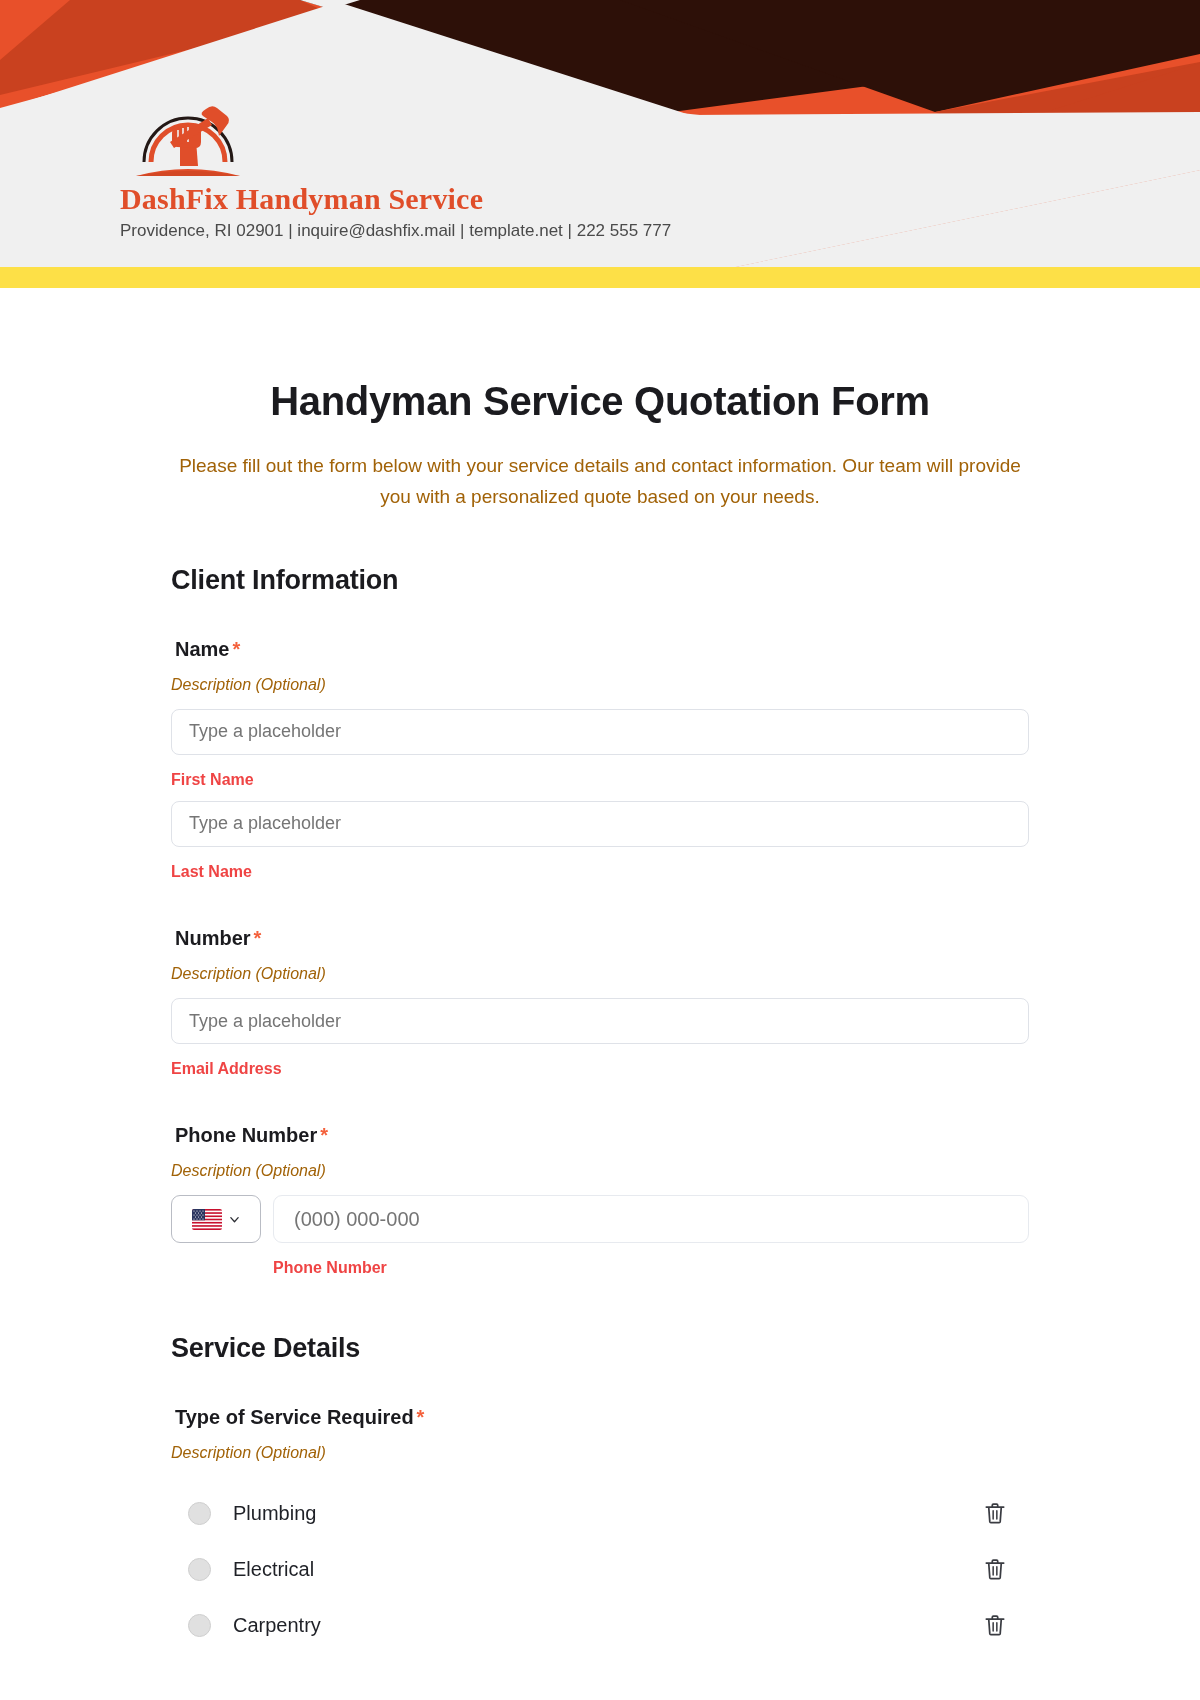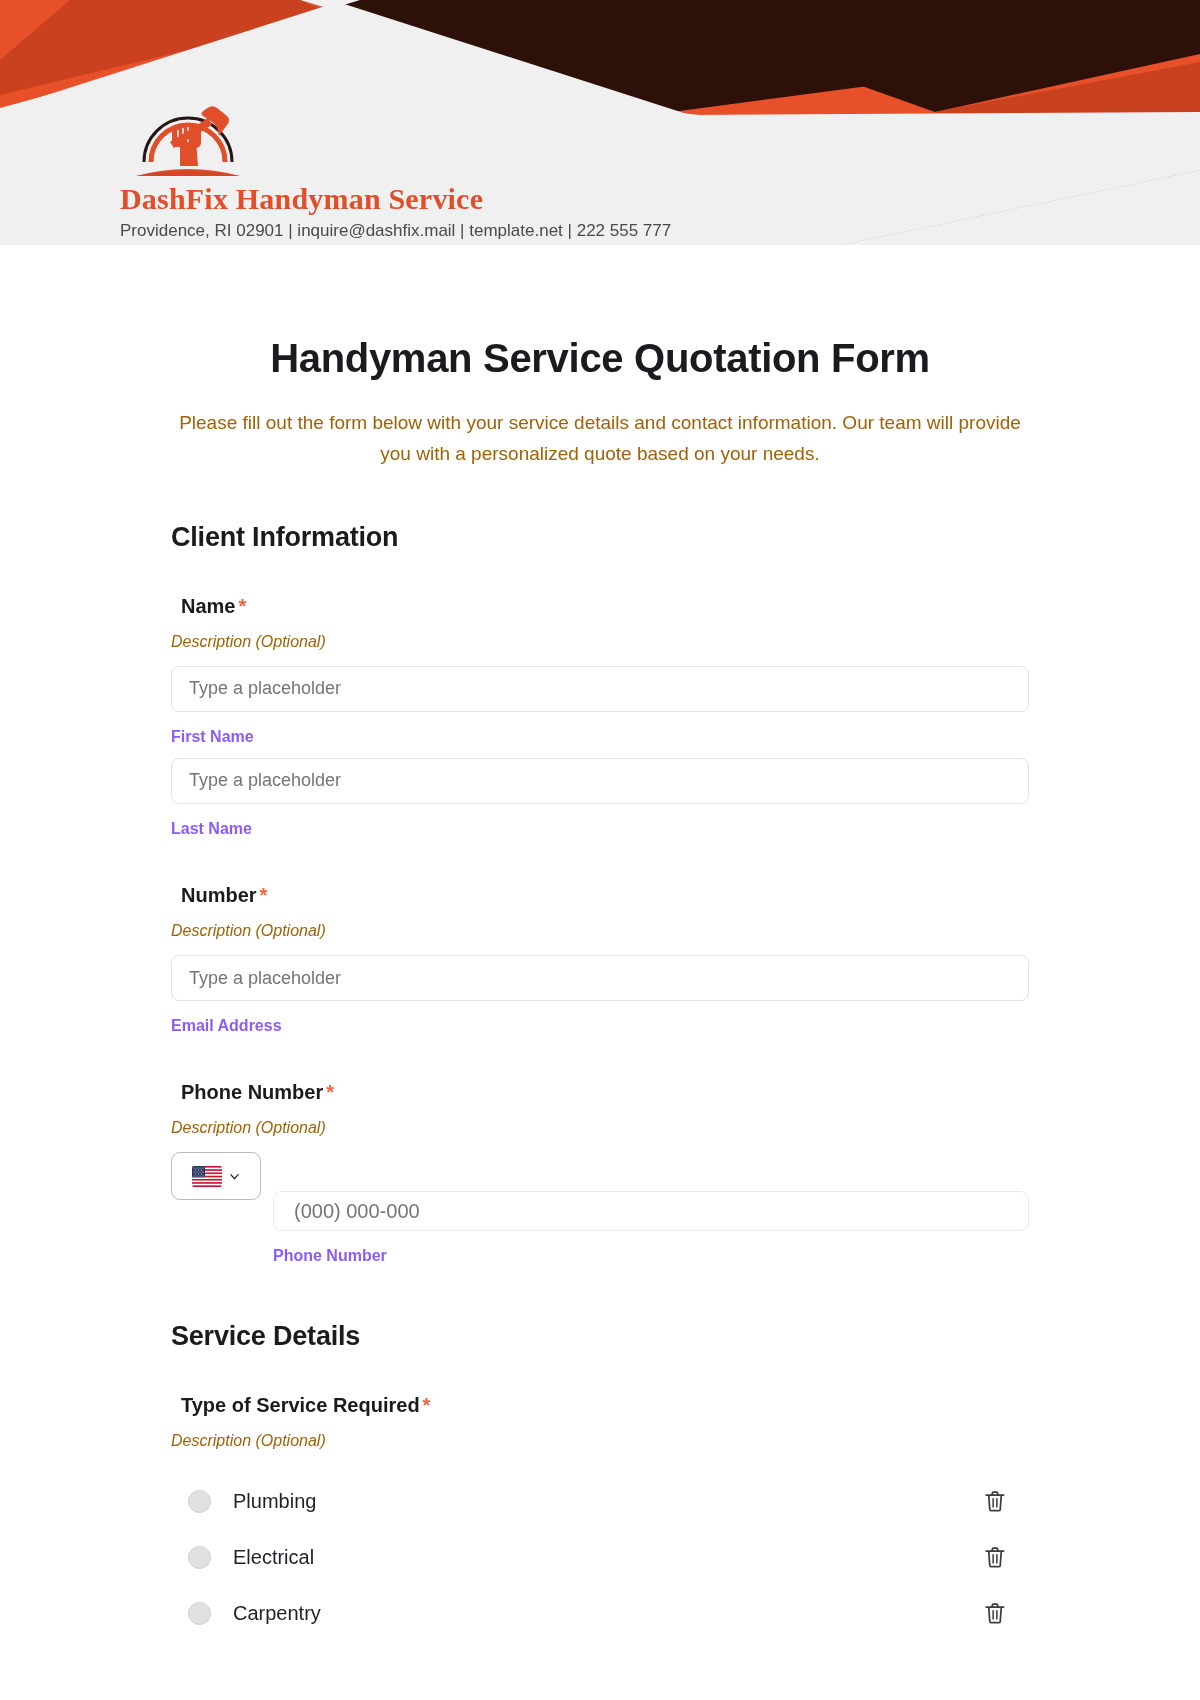--- a/index.html
+++ b/index.html
@@ -11,22 +11,22 @@
     background: #ffffff;
     font-family: "Liberation Sans", sans-serif;
     overflow: hidden;
     position: relative;
   }
 
   
   .letterhead {
     position: relative;
     width: 1200px;
-    height: 245px;
-    background: #fef9c3;
+    height: 288px;
+    background: #fde047;
     overflow: hidden;
     text-decoration: underline;
   }
   .letterhead svg.bg {
     position: absolute;
     top: 0; left: 0;
     width: 1200px;
     height: 267px;
     display: block;
   }
@@ -97,21 +97,21 @@
     color: #1b1b1f;
     margin: 52px 0 0 0;
     letter-spacing: -0.2px;
   }
 
   .field-group { margin-top: 40px; }
   .field-label {
     font-size: 20px;
     font-weight: 700;
     color: #1b1b1f;
-    margin: 10px;
+    margin: 4px;
     line-height: 1.3;
   }
   .req-star {
     color: #f4613c;
     font-weight: 700;
     font-size: 20px;
     margin-left: 3px;
   }
   .field-desc {
     font-size: 16px;
@@ -139,21 +139,21 @@
     font-size: 18px;
     color: #2b2d33;
     padding: 0 17px;
     outline: none;
     display: flex;
     align-items: center;
   }
   .sub-label {
     font-size: 16px;
     font-weight: 700;
-    color: #8b5cf6;
+    color: #ef4444;
     margin-top: 15px;
     line-height: 1.2;
   }
 
   
   .phone-row {
     display: flex;
     align-items: flex-start;
     gap: 12px;
     margin-top: 14px;
@@ -177,30 +177,29 @@
     overflow: hidden;
     display: block;
   }
   .chev {
     width: 11px;
     height: 11px;
     display: block;
   }
   .phone-input {
     flex: 1 1 auto;
-    height: 40px;
+    height: 48px;
     border: 1px solid #e7eaef;
     border-radius: 9px;
     background: #fff;
     display: flex;
     align-items: center;
     padding: 0 20px;
     font-size: 20px;
     color: #26282e;
-    margin-top: 39px;
   }
   .phone-sub {
     margin-left: 102px;
   }
 
   
   .option-list { margin-top: 22px; }
   .option-row {
     display: flex;
     align-items: center;

